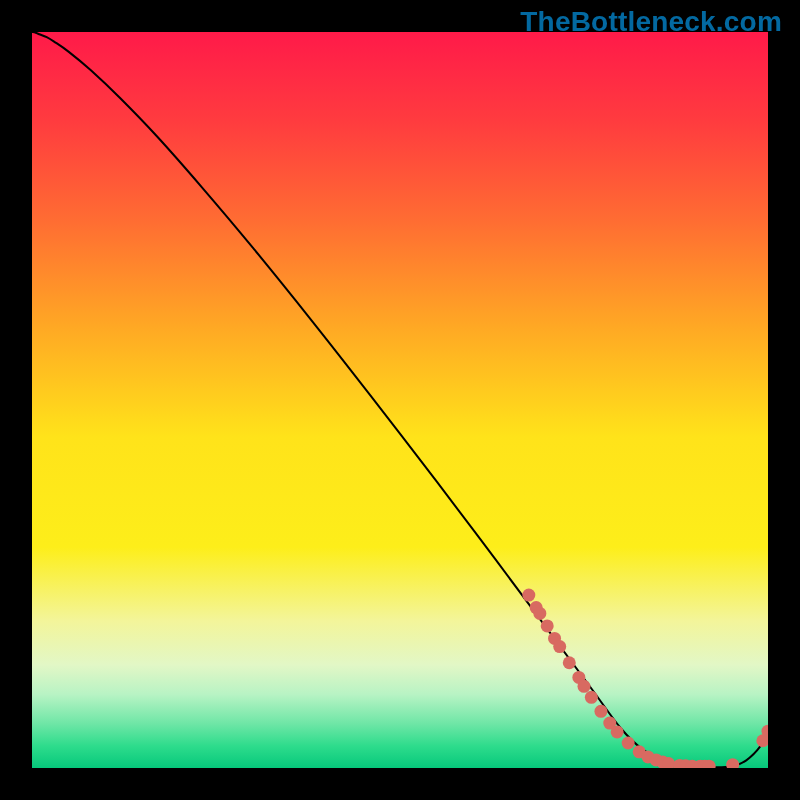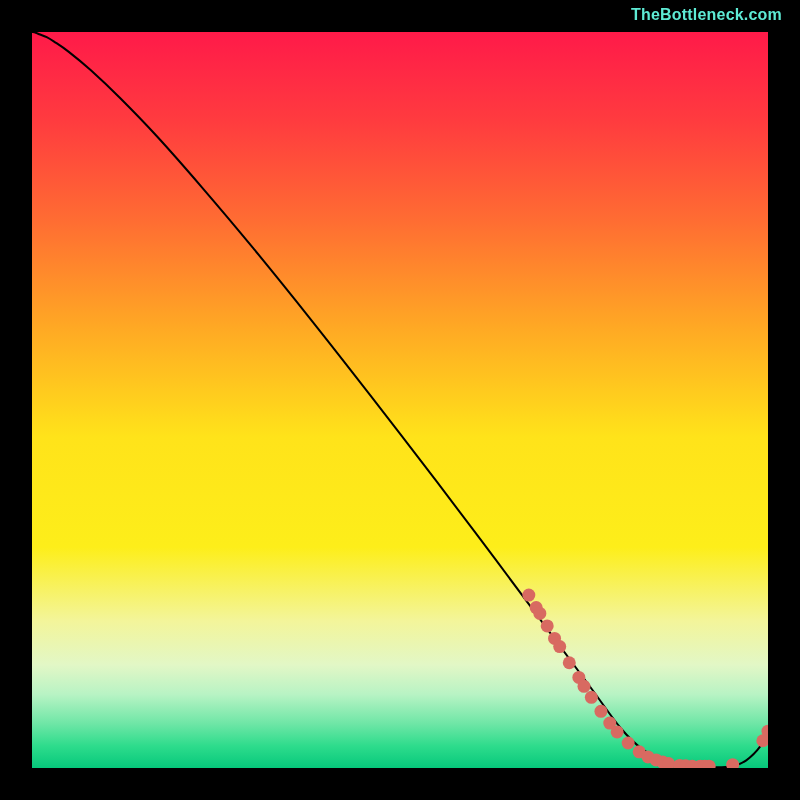--- a/index.html
+++ b/index.html
@@ -27,23 +27,23 @@
   }
   .plot svg {
     display: block;
     width: 736px;
     height: 736px;
   }
   .watermark {
     position: absolute;
     top: 6px;
     right: 18px;
-    font-size: 16px;
+    font-size: 28px;
     font-weight: 600;
-    color: #5eead4;
+    color: #0369a1;
     letter-spacing: 0.2px;
     user-select: none;
     text-align: right;
   }
 </style>
 </head>
 <body>
 
 <div class="stage">
 

